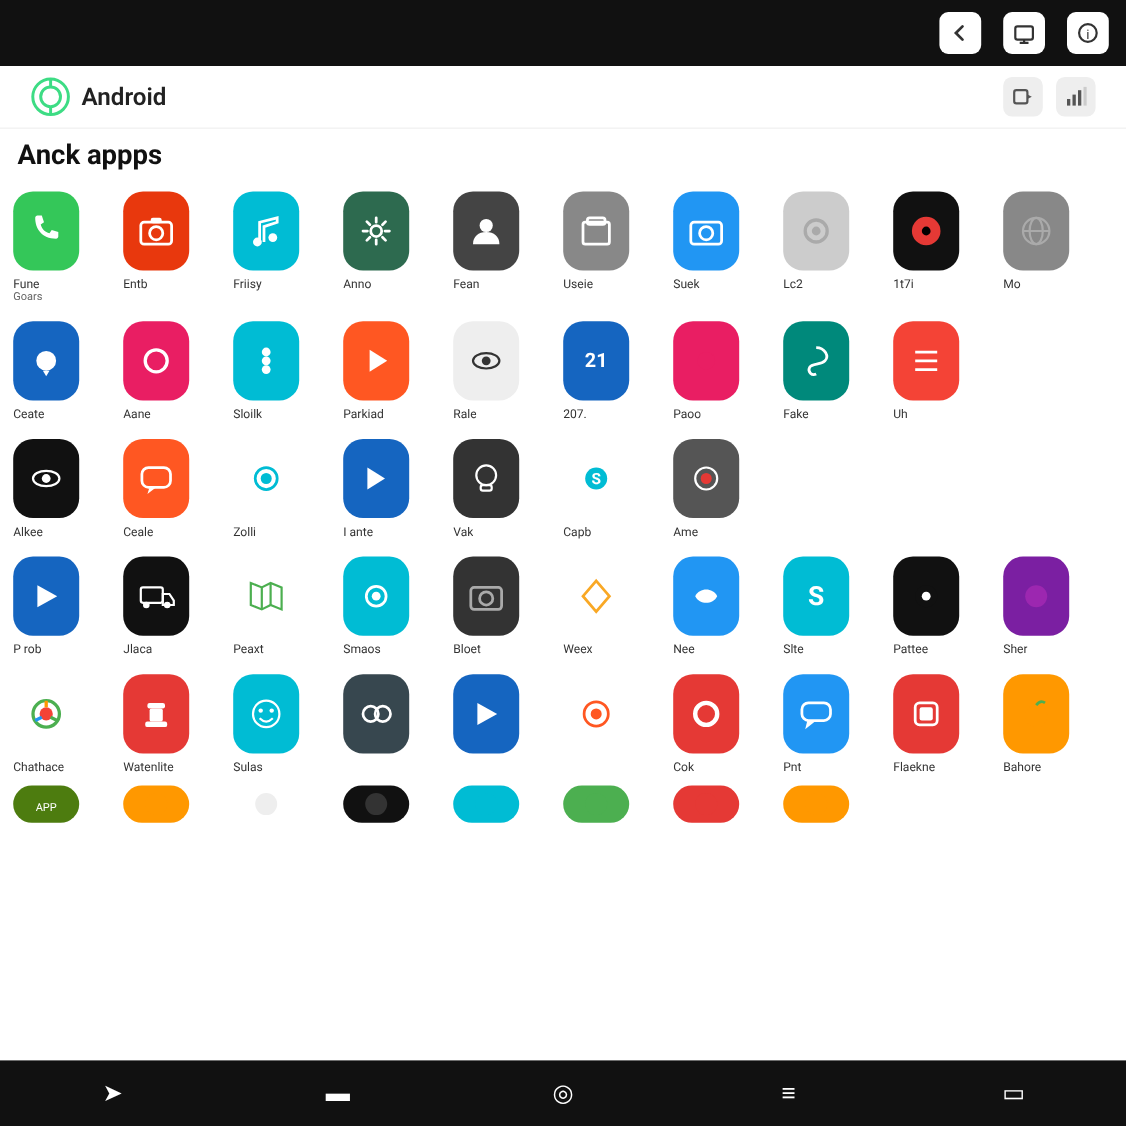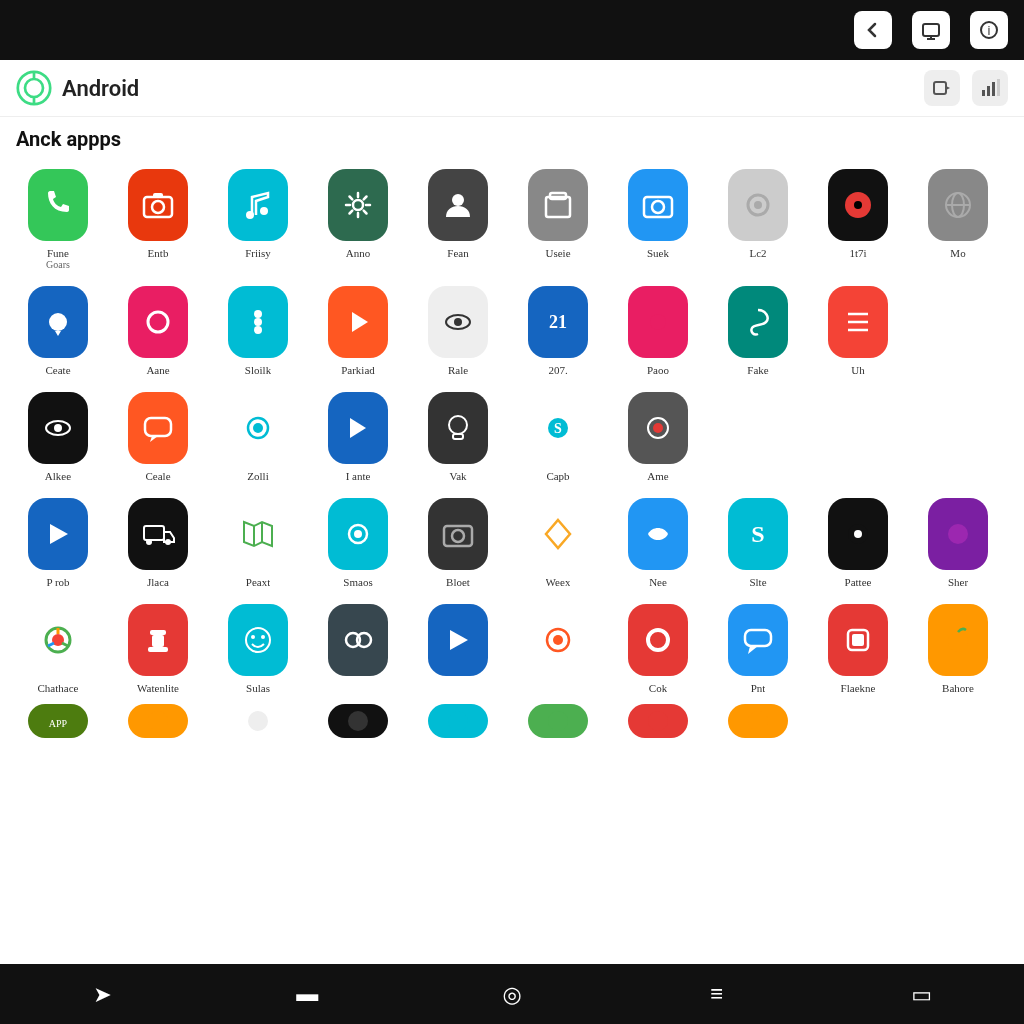--- a/index.html
+++ b/index.html
@@ -32,21 +32,21 @@
       align-items: center;
       justify-content: center;
       cursor: pointer;
     }
 
     
     .header {
       display: flex;
       align-items: center;
       justify-content: space-between;
-      padding: 10px 16px;
+      padding: 10px 28px;
       background: #fff;
       border-bottom: 1px solid #eee;
     }
     .header-left {
       display: flex;
       align-items: center;
       gap: 10px;
     }
     .android-logo {
       width: 36px;
@@ -68,21 +68,21 @@
       border-radius: 8px;
       background: #eee;
       display: flex;
       align-items: center;
       justify-content: center;
       cursor: pointer;
     }
 
     
     .section-title {
-      font-size: 20px;
+      font-size: 25px;
       font-weight: 700;
       color: #111;
       padding: 10px 16px 6px;
     }
 
     
     .app-grid {
       display: flex;
       flex-direction: column;
       padding: 4px 8px;
@@ -91,24 +91,23 @@
     }
     .app-row {
       display: flex;
       flex-direction: row;
       gap: 0;
     }
     .app-item {
       width: 100px;
       display: flex;
       flex-direction: column;
-      align-items: center;
+      align-items: flex-start;
       padding: 8px 4px;
       cursor: pointer;
-      font-family: Liberation Serif, serif;
     }
     .app-icon-wrapper {
       width: 60px;
       height: 72px;
       border-radius: 18px;
       display: flex;
       align-items: center;
       justify-content: center;
       overflow: hidden;
       margin-bottom: 6px;

